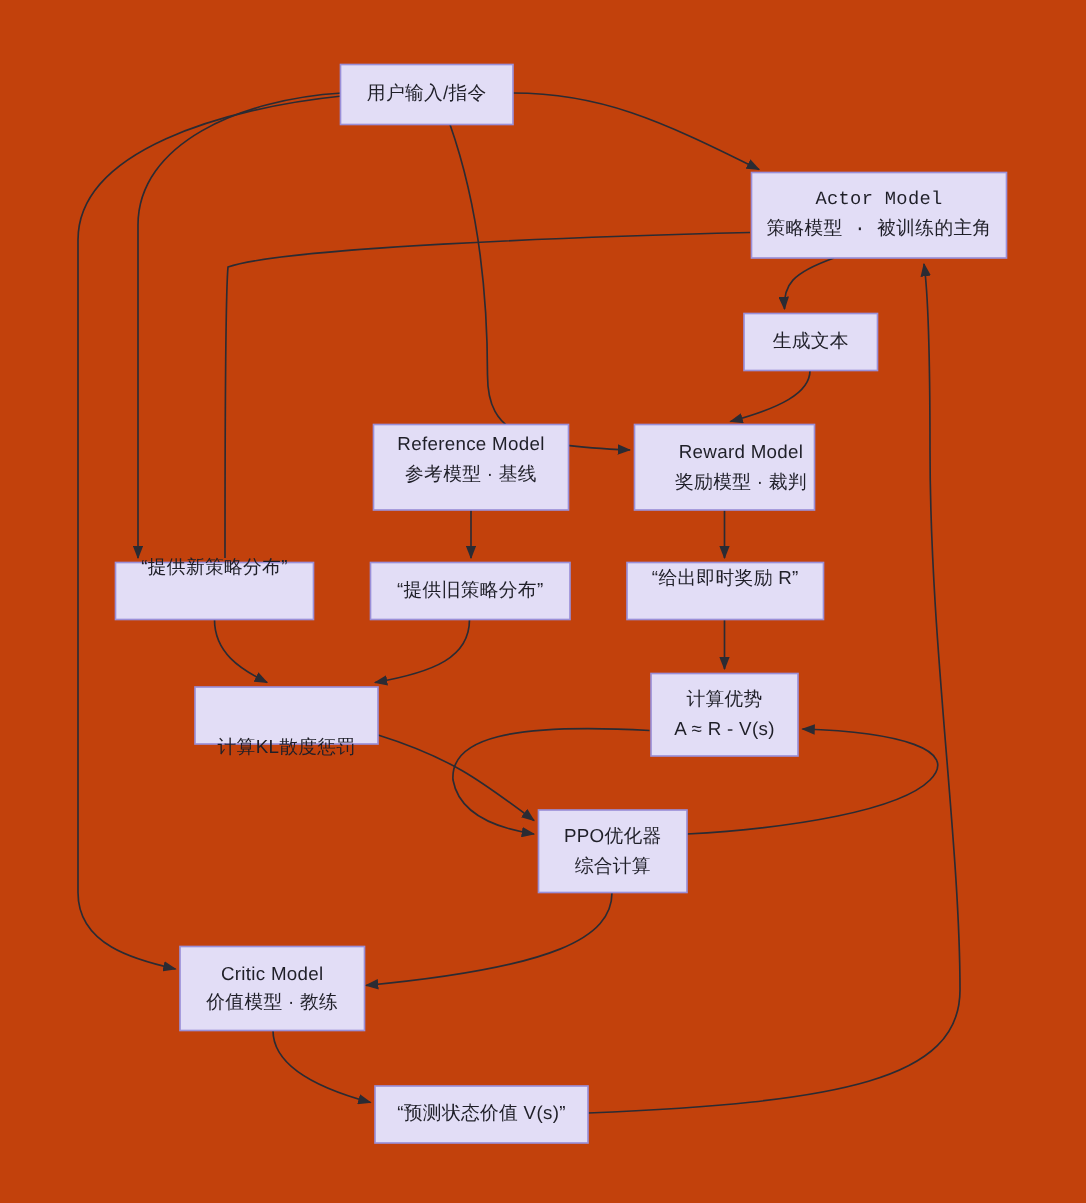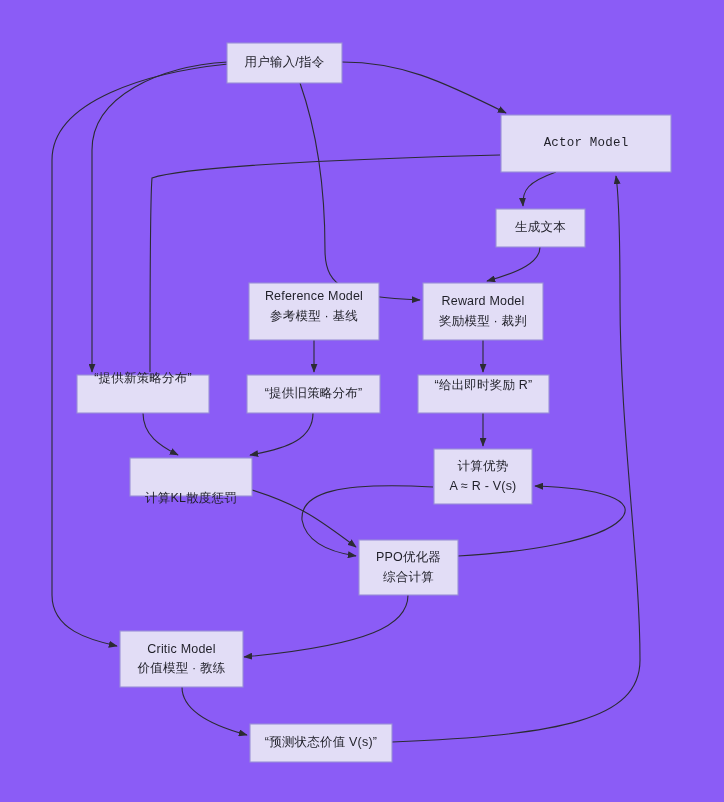--- a/index.html
+++ b/index.html
@@ -51,21 +51,21 @@
     pointer-events: none;
     white-space: nowrap;
   }
   .node-label .l2 {
     display: block;
   }
 </style>
 </head>
 <body>
 
-<div id="canvas" style="background: #8b5cf6;">
+<div id="canvas" style="background: #c2410c;">
   <svg id="flow-svg" viewBox="0 0 724 802">
     <defs>
       <marker id="arrowhead" markerWidth="9" markerHeight="7" refX="8.2" refY="3.5" orient="auto" markerUnits="userSpaceOnUse">
         <path d="M0,0 L9,3.5 L0,7 z" fill="#2b2b33"></path>
       </marker>
     </defs>
     <g id="edges-layer">
         <path class="edge-path" d="M 342 62 C 400 62 440 80 506 113" stroke="#2b2b33" marker-end="url(#arrowhead)"></path>
         <path class="edge-path" d="M 228 62 C 160 66 92 96 92 150 L 92 372" stroke="#2b2b33" marker-end="url(#arrowhead)"></path>
         <path class="edge-path" d="M 300 83 C 320 140 325 200 325 250 C 325 290 350 297 420 300" stroke="#2b2b33" marker-end="url(#arrowhead)"></path>
@@ -100,29 +100,30 @@
         <rect class="node-rect" x="120" y="631" width="123" height="56" fill="#e2ddf6" stroke="#9a8fd8"></rect>
         <rect class="node-rect" x="250" y="724" width="142" height="38" fill="#e2ddf6" stroke="#9a8fd8"></rect>
       </g>
   </svg>
   <div id="labels-layer">
       <div class="node-label" style="left: 227px; top: 43px; width: 115px; height: 40px;">
         <span class="l1">用户输入/指令</span>
       </div>
       <div class="node-label" style="left: 501px; top: 115px; width: 170px; height: 57px; font-family: Liberation Mono, monospace;">
         <span class="l1">Actor Model</span>
+        <span class="l2">策略模型 · 被训练的主角</span>
       </div>
       <div class="node-label" style="left: 496px; top: 209px; width: 89px; height: 38px;">
         <span class="l1">生成文本</span>
       </div>
       <div class="node-label" style="left: 249px; top: 283px; width: 130px; height: 47px;">
         <span class="l1">Reference Model</span>
         <span class="l2">参考模型 · 基线</span>
       </div>
-      <div class="node-label" style="left: 423px; top: 283px; width: 120px; height: 57px;">
+      <div class="node-label" style="left: 434px; top: 283px; width: 120px; height: 57px;">
         <span class="l1">Reward Model</span>
         <span class="l2">奖励模型 · 裁判</span>
       </div>
       <div class="node-label" style="left: 77px; top: 360px; width: 132px; height: 38px;">
         <span class="l1">“提供新策略分布”</span>
       </div>
       <div class="node-label" style="left: 247px; top: 375px; width: 133px; height: 38px;">
         <span class="l1">“提供旧策略分布”</span>
       </div>
       <div class="node-label" style="left: 418px; top: 375px; width: 131px; height: 22px;">

